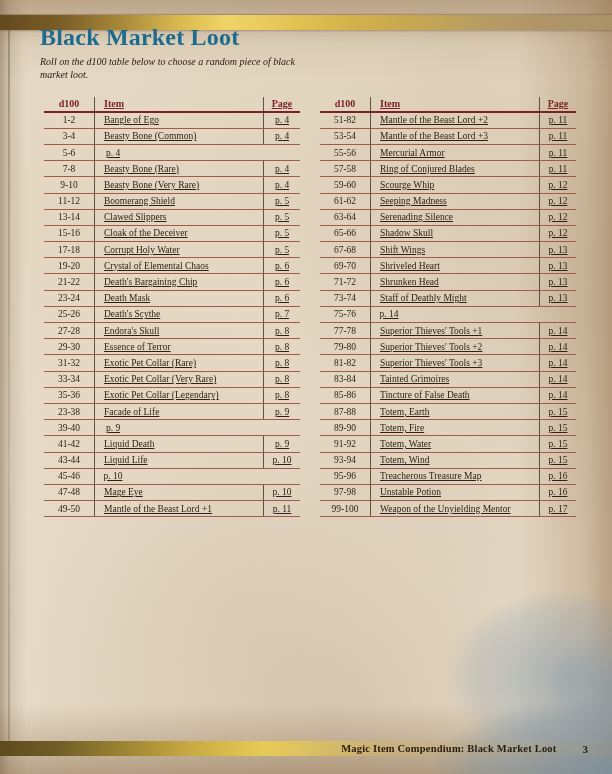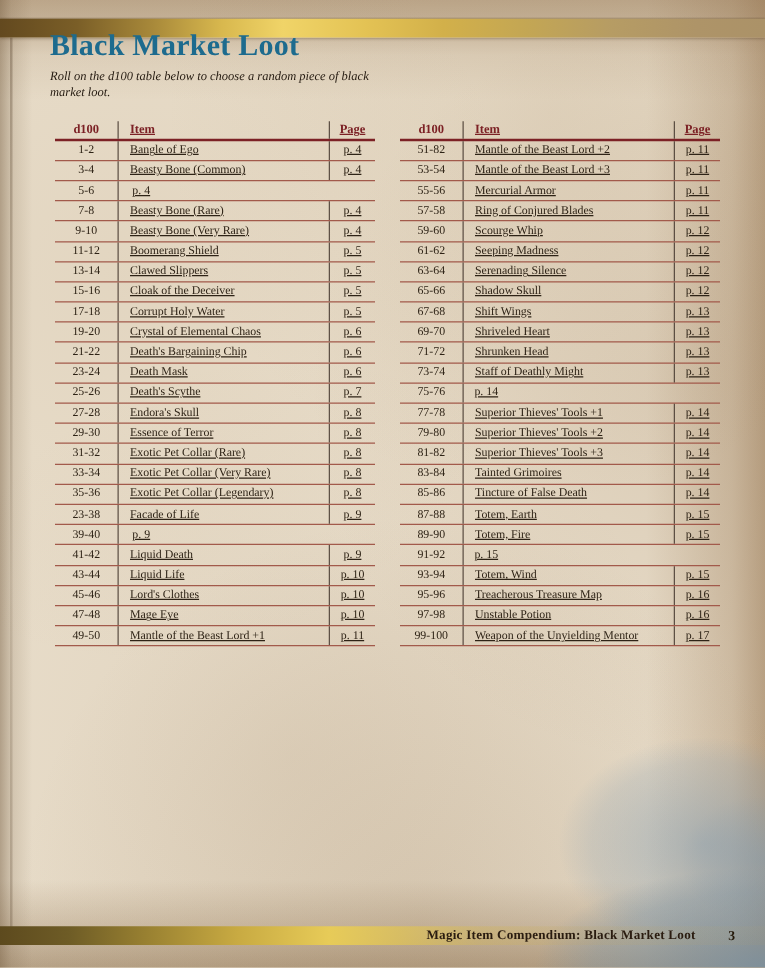--- a/index.html
+++ b/index.html
@@ -225,21 +225,20 @@
           </div>
 
           <div class="t-row">
             <span class="c-d100">43-44</span>
             <span class="c-item">Liquid Life</span>
             <span class="c-page">p. 10</span>
           </div>
 
           <div class="t-row">
             <span class="c-d100">45-46</span>
-            <span class="c-item">Lord's Clothes</span>
             <span class="c-page">p. 10</span>
           </div>
 
           <div class="t-row">
             <span class="c-d100">47-48</span>
             <span class="c-item">Mage Eye</span>
             <span class="c-page">p. 10</span>
           </div>
 
           <div class="t-row">
@@ -372,20 +371,21 @@
           </div>
 
           <div class="t-row">
             <span class="c-d100">89-90</span>
             <span class="c-item">Totem, Fire</span>
             <span class="c-page">p. 15</span>
           </div>
 
           <div class="t-row">
             <span class="c-d100">91-92</span>
+            <span class="c-item">Totem, Water</span>
             <span class="c-page">p. 15</span>
           </div>
 
           <div class="t-row">
             <span class="c-d100">93-94</span>
             <span class="c-item">Totem, Wind</span>
             <span class="c-page">p. 15</span>
           </div>
 
           <div class="t-row">

